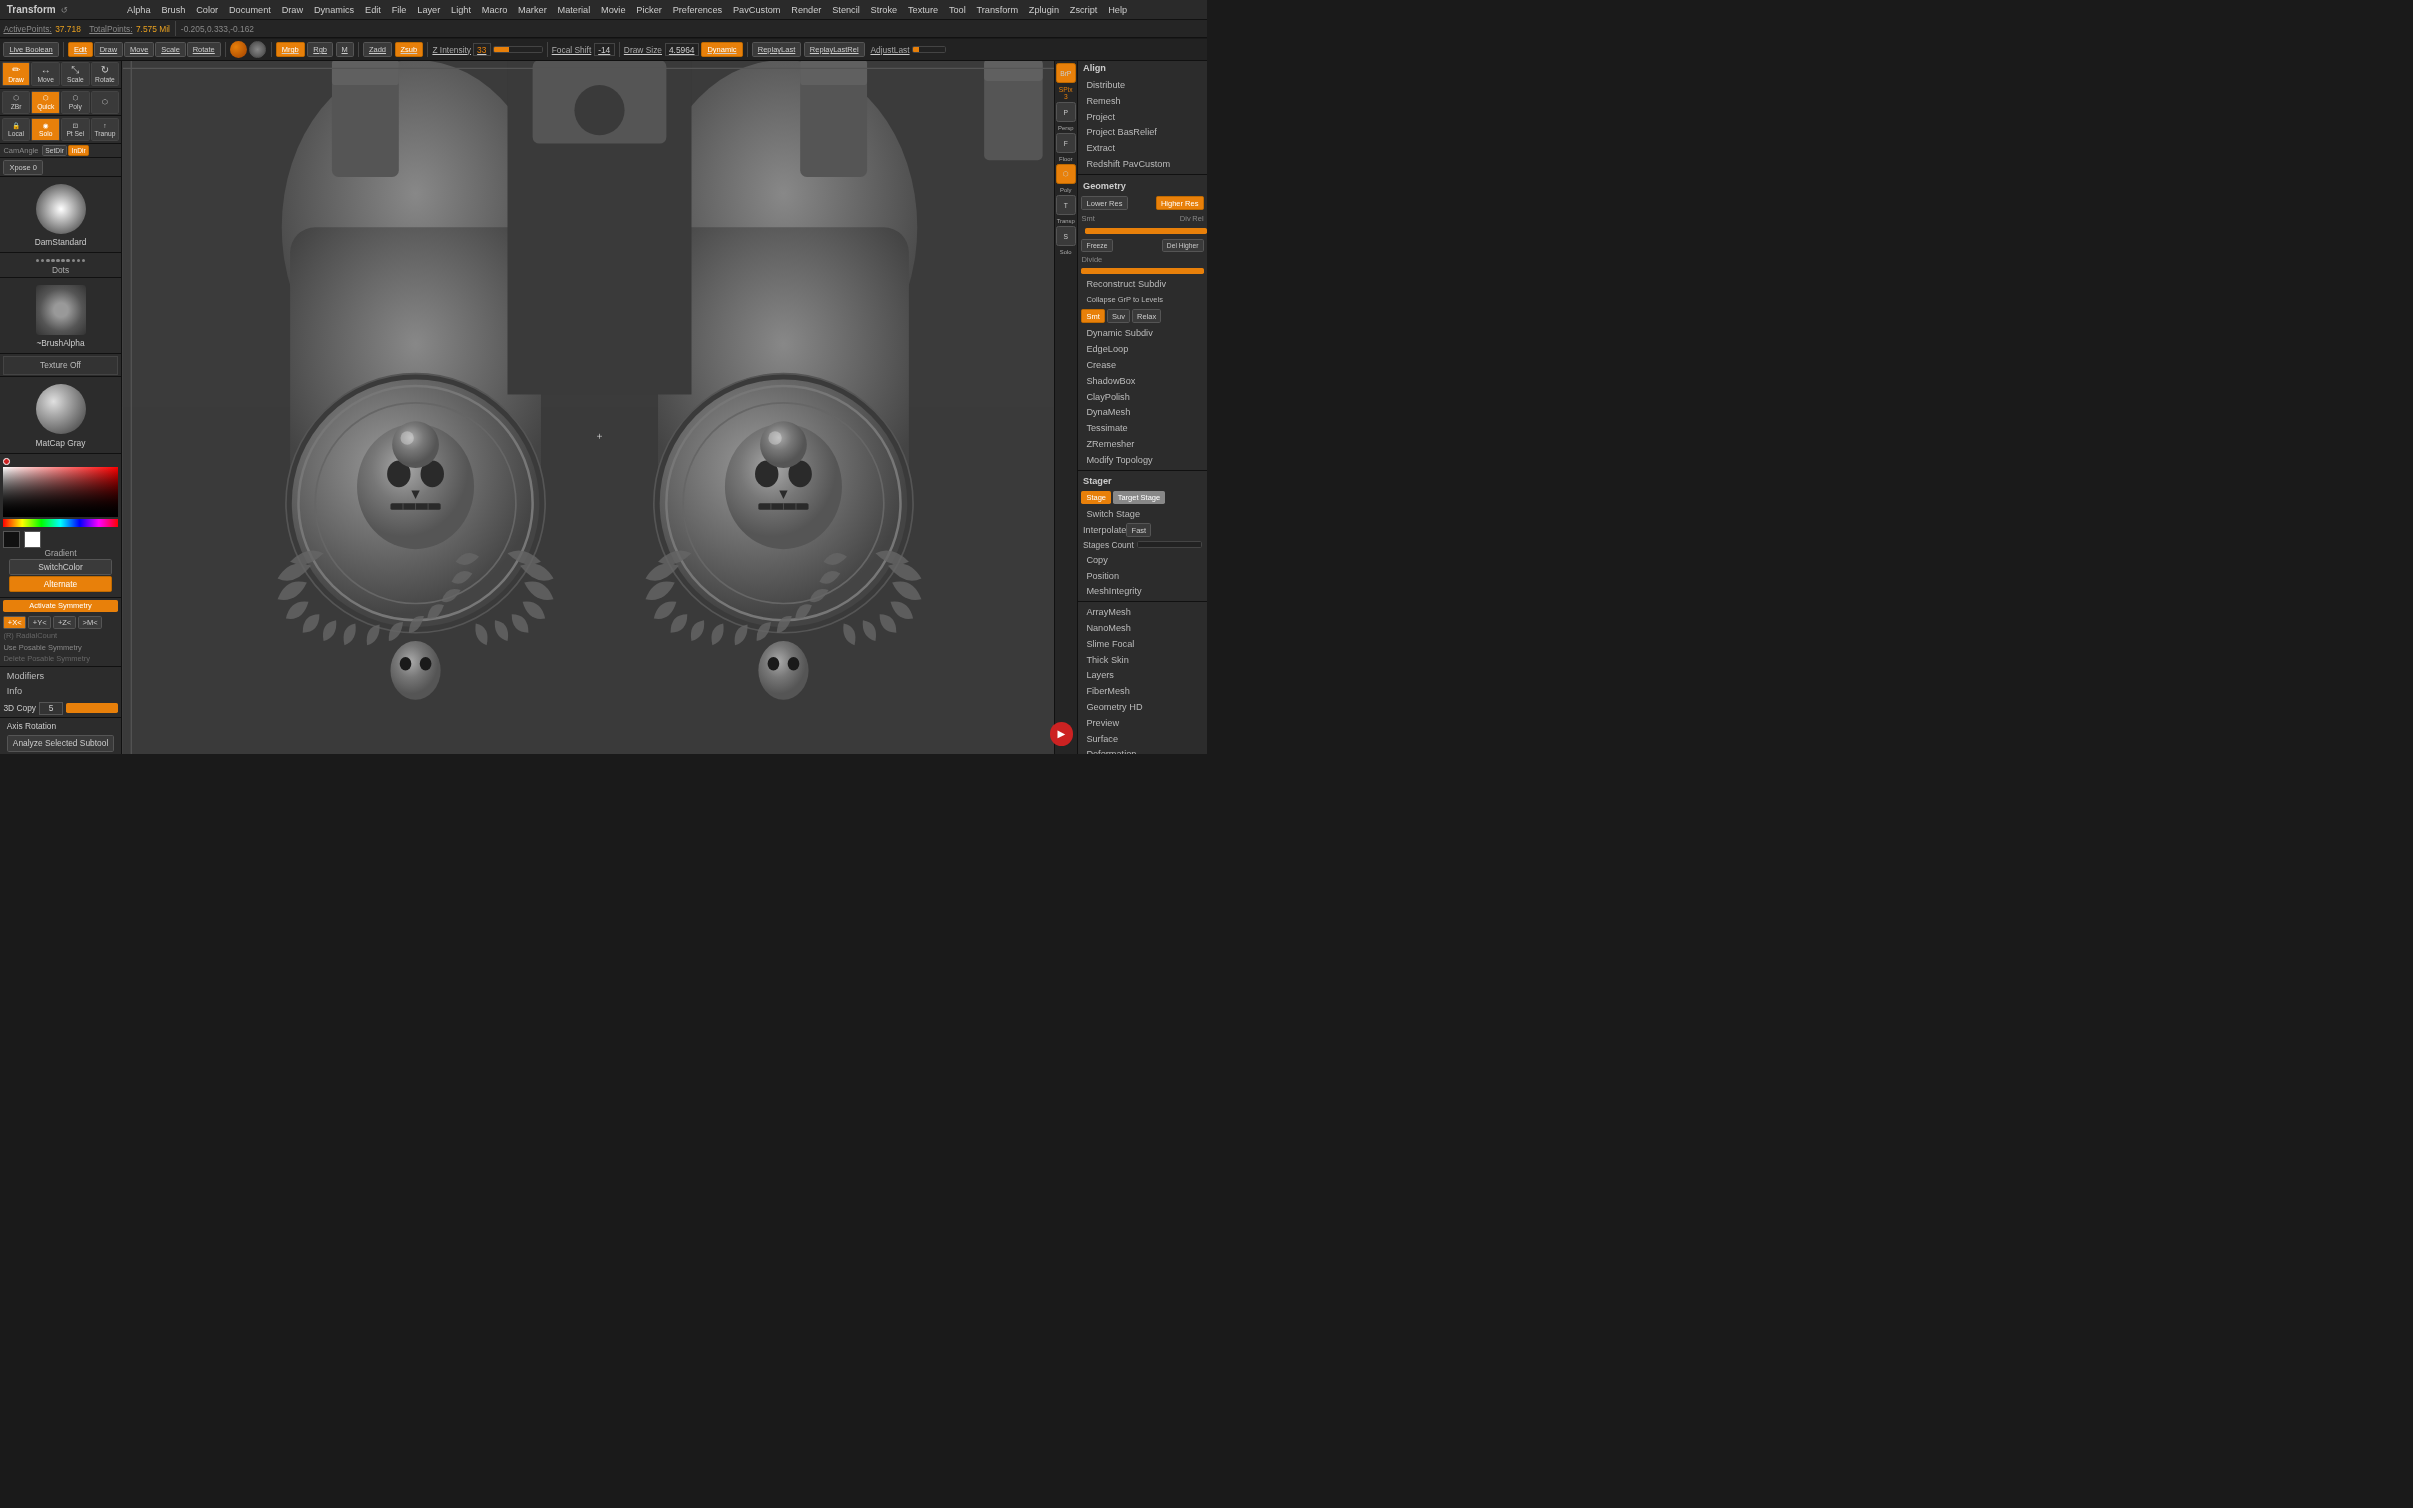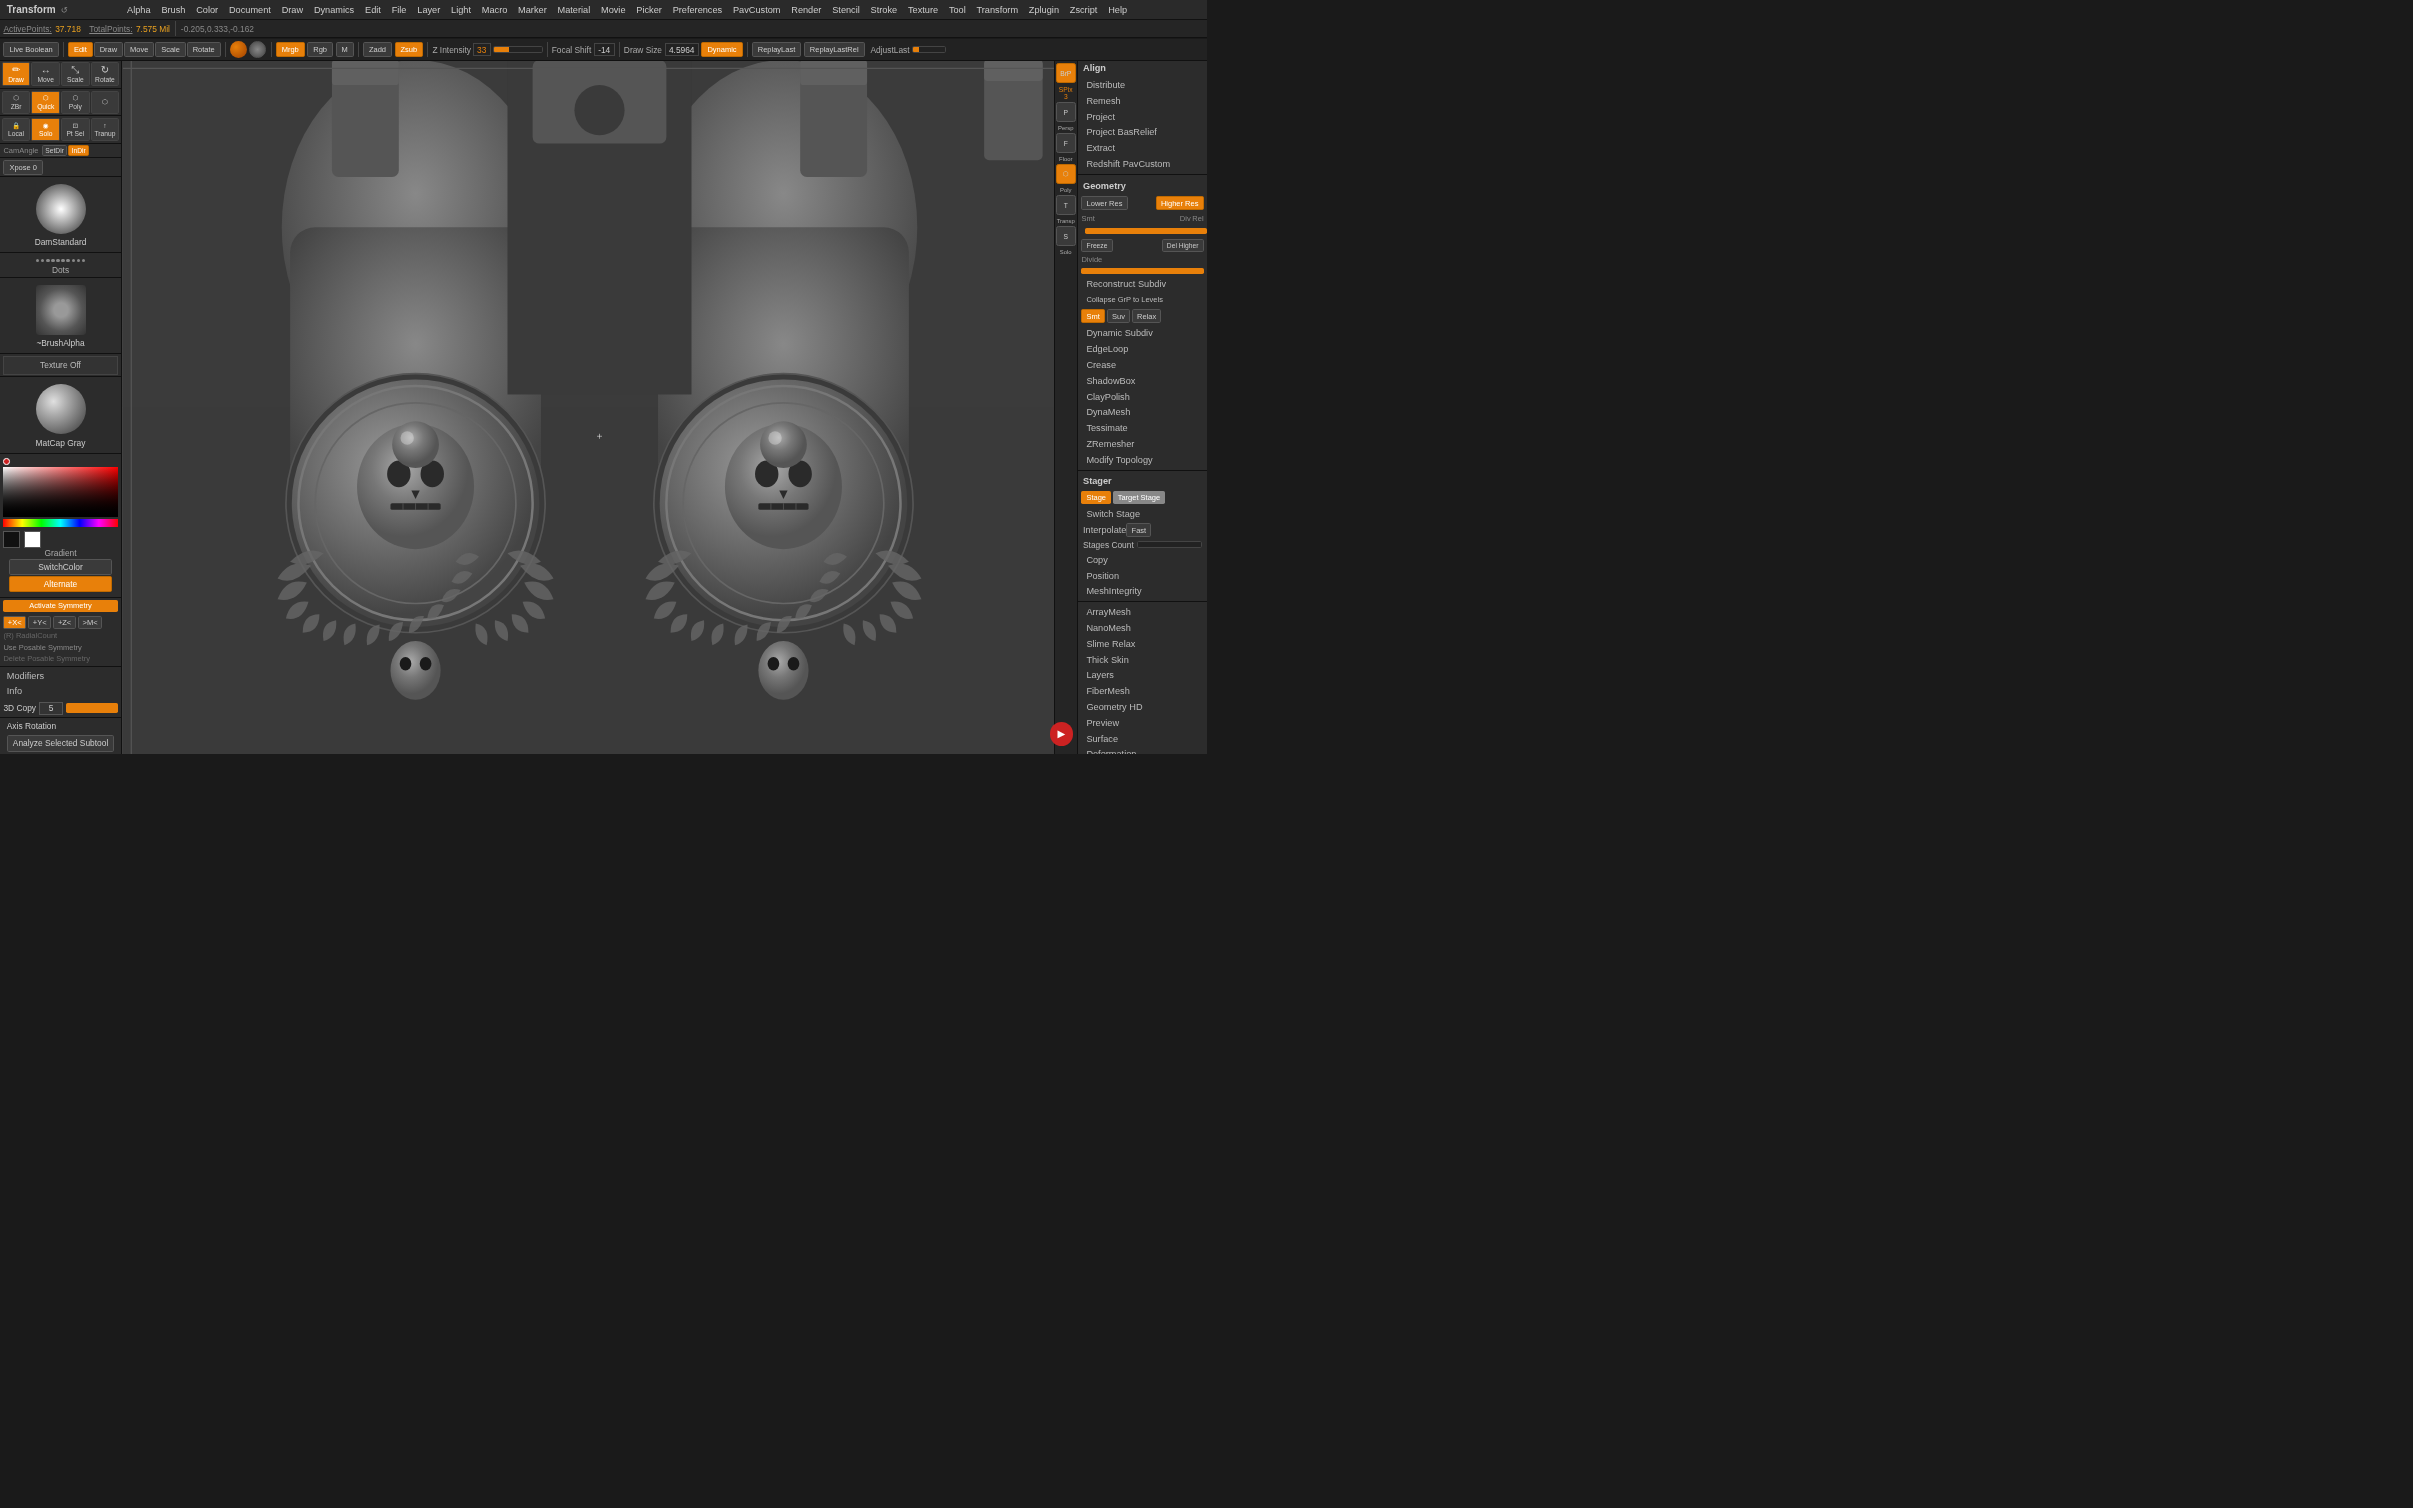--- a/index.html
+++ b/index.html
@@ -56,20 +56,21 @@
       position: absolute;
       top: 39px; left: 0; right: 0;
       height: 22px;
       background: #222;
       display: flex;
       align-items: center;
       padding: 0 3.4px;
       gap: 2.5px;
       border-bottom: 0.8px solid #111;
       z-index: 100;
+      text-decoration: underline;
     }
 
     
     #left-panel {
       position: absolute;
       top: 60px;
       left: 0;
       width: 122px;
       bottom: 0;
       background: #2c2c2c;
@@ -858,21 +859,21 @@
     <div class="stages-track"></div>
   </div>
   <div class="r-item">Copy</div>
   <div class="r-item">Position</div>
   <div class="r-item">MeshIntegrity</div>
 
   <div class="r-divider"></div>
 
   <div class="r-item">ArrayMesh</div>
   <div class="r-item">NanoMesh</div>
-  <div class="r-item">Slime Relax</div>
+  <div class="r-item">Slime Focal</div>
   <div class="r-item">Thick Skin</div>
   <div class="r-item">Layers</div>
   <div class="r-item">FiberMesh</div>
   <div class="r-item">Geometry HD</div>
   <div class="r-item">Preview</div>
   <div class="r-item">Surface</div>
   <div class="r-item">Deformation</div>
 
 </div>
 

